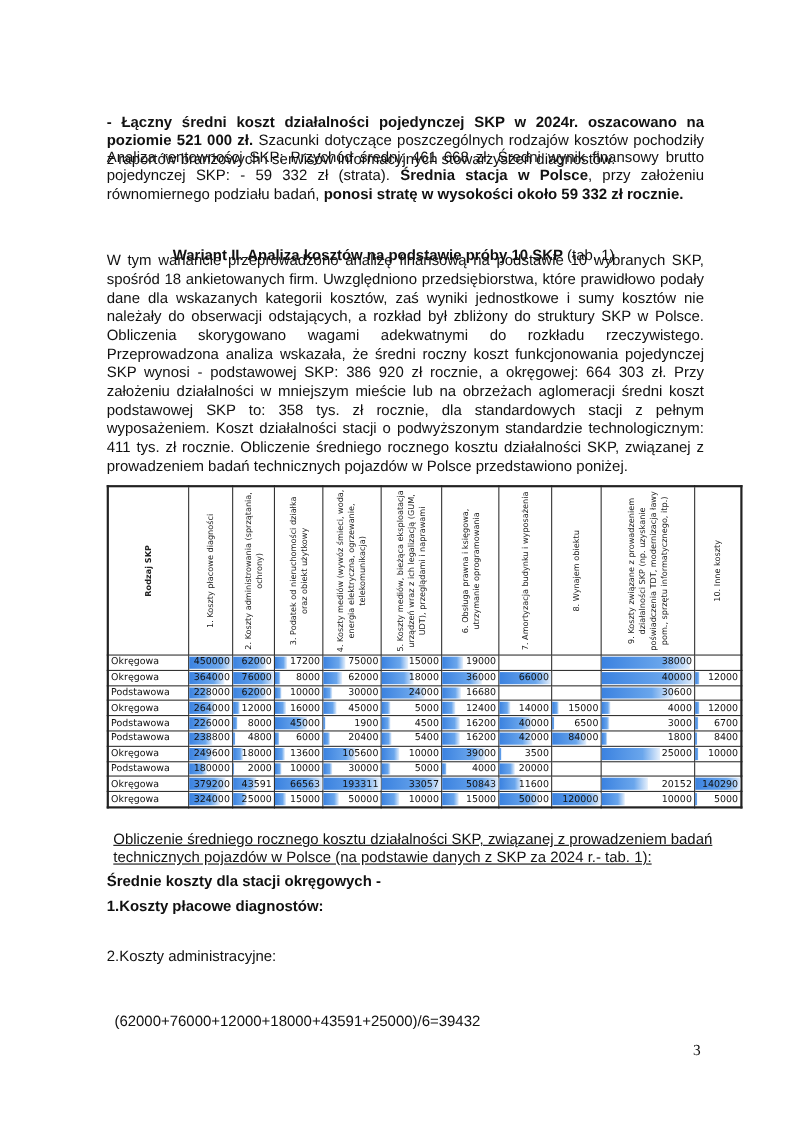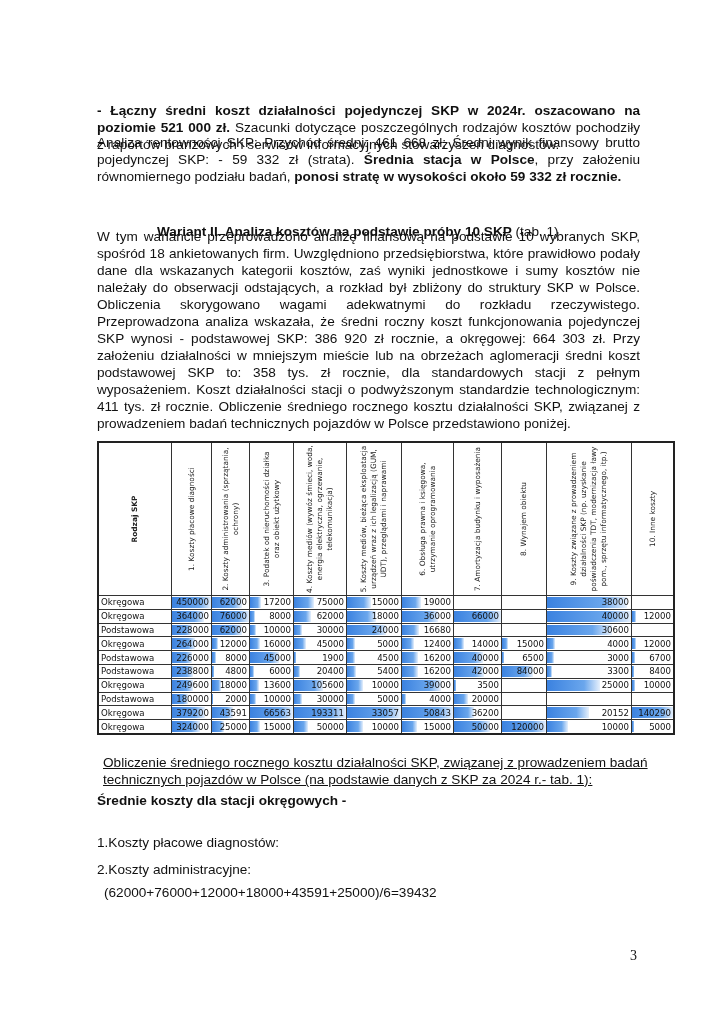--- a/index.html
+++ b/index.html
@@ -153,21 +153,21 @@
         <tr>
           <td class="label">Podstawowa</td>
           <td><div class="bar" style="width: 53%;"></div><span class="val">238800</span></td>
           <td><div class="bar" style="width: 6%;"></div><span class="val">4800</span></td>
           <td><div class="bar" style="width: 9%;"></div><span class="val">6000</span></td>
           <td><div class="bar" style="width: 11%;"></div><span class="val">20400</span></td>
           <td><div class="bar" style="width: 16%;"></div><span class="val">5400</span></td>
           <td><div class="bar" style="width: 32%;"></div><span class="val">16200</span></td>
           <td><div class="bar" style="width: 64%;"></div><span class="val">42000</span></td>
           <td><div class="bar" style="width: 70%;"></div><span class="val">84000</span></td>
-          <td><div class="bar" style="width: 6%;"></div><span class="val">3300</span></td>
+          <td><div class="bar" style="width: 6%;"></div><span class="val">1800</span></td>
           <td><div class="bar" style="width: 6%;"></div><span class="val">8400</span></td>
         </tr>
         <tr>
           <td class="label">Okręgowa</td>
           <td><div class="bar" style="width: 55%;"></div><span class="val">249600</span></td>
           <td><div class="bar" style="width: 24%;"></div><span class="val">18000</span></td>
           <td><div class="bar" style="width: 20%;"></div><span class="val">13600</span></td>
           <td><div class="bar" style="width: 55%;"></div><span class="val">105600</span></td>
           <td><div class="bar" style="width: 30%;"></div><span class="val">10000</span></td>
           <td><div class="bar" style="width: 77%;"></div><span class="val">39000</span></td>
@@ -190,21 +190,21 @@
           <td><span class="val"></span></td>
         </tr>
         <tr>
           <td class="label">Okręgowa</td>
           <td><div class="bar" style="width: 84%;"></div><span class="val">379200</span></td>
           <td><div class="bar" style="width: 57%;"></div><span class="val">43591</span></td>
           <td><div class="bar" style="width: 100%;"></div><span class="val">66563</span></td>
           <td><div class="bar" style="width: 100%;"></div><span class="val">193311</span></td>
           <td><div class="bar" style="width: 100%;"></div><span class="val">33057</span></td>
           <td><div class="bar" style="width: 100%;"></div><span class="val">50843</span></td>
-          <td><div class="bar" style="width: 43%;"></div><span class="val">36200</span></td>
+          <td><div class="bar" style="width: 43%;"></div><span class="val">11600</span></td>
           <td><span class="val"></span></td>
           <td><div class="bar" style="width: 50%;"></div><span class="val">20152</span></td>
           <td><div class="bar" style="width: 100%;"></div><span class="val">140290</span></td>
         </tr>
         <tr>
           <td class="label">Okręgowa</td>
           <td><div class="bar" style="width: 72%;"></div><span class="val">324000</span></td>
           <td><div class="bar" style="width: 33%;"></div><span class="val">25000</span></td>
           <td><div class="bar" style="width: 23%;"></div><span class="val">15000</span></td>
           <td><div class="bar" style="width: 26%;"></div><span class="val">50000</span></td>
@@ -213,18 +213,18 @@
           <td><div class="bar" style="width: 76%;"></div><span class="val">50000</span></td>
           <td><div class="bar" style="width: 100%;"></div><span class="val">120000</span></td>
           <td><div class="bar" style="width: 25%;"></div><span class="val">10000</span></td>
           <td><div class="bar" style="width: 4%;"></div><span class="val">5000</span></td>
         </tr>
       </tbody>
   </table>
 
   <p class="calc-title">Obliczenie średniego rocznego kosztu działalności SKP, związanej z prowadzeniem badań technicznych pojazdów w Polsce (na podstawie danych z SKP za 2024 r.- tab. 1):</p>
   <p class="line bold-line" style="top:792px;">Średnie koszty dla stacji okręgowych -</p>
-  <p class="line" style="top:834px;">1.Koszty płacowe diagnostów:</p>
+  <p class="line" style="top:815px;font-weight:bold;">1.Koszty płacowe diagnostów:</p>
   <p class="line" style="top:861px;">2.Koszty administracyjne:</p>
-  <p class="line" style="top:884px; left:104px;">(62000+76000+12000+18000+43591+25000)/6=39432</p>
+  <p class="line" style="top:920px; left:104px;">(62000+76000+12000+18000+43591+25000)/6=39432</p>
 
   <div class="pagenum">3</div>
 </div>
 
 </body></html>

